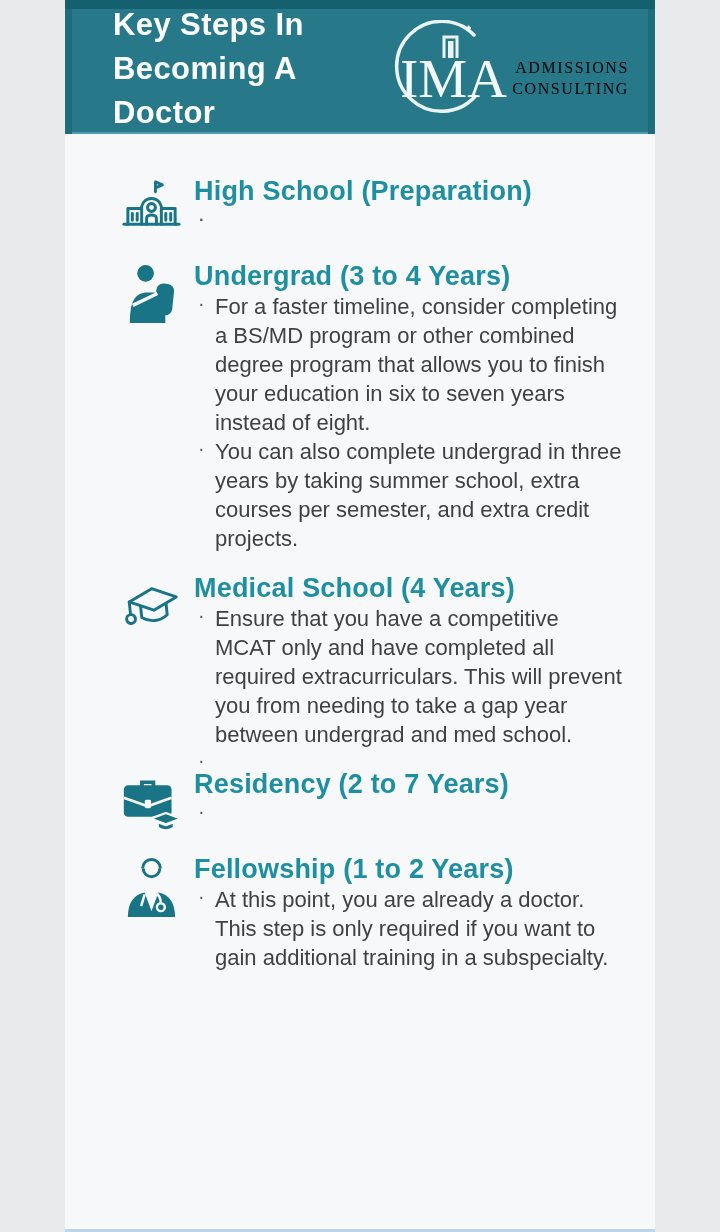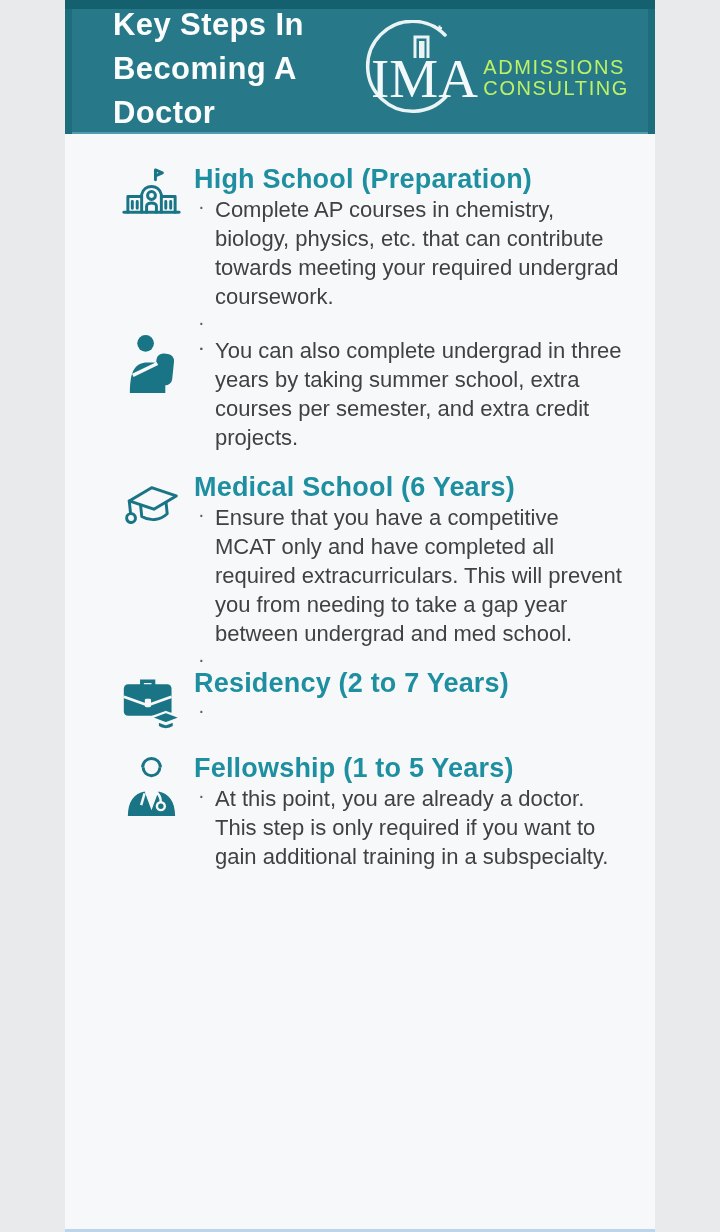--- a/index.html
+++ b/index.html
@@ -13,29 +13,29 @@
     height:134px; box-sizing:border-box; background:#27798A;
     border-top:9px solid #14606E;
     box-shadow: inset 7px 0 0 #1E6D7C, inset -7px 0 0 #1E6D7C, inset 0 -2px 0 #4F9DAE;
     display:flex; align-items:center; justify-content:space-between;
     padding:2px 26px 8px 48px;
   }
   .title {
     color:#FBFDFD; font-weight:bold; font-size:31px; line-height:44px;
     letter-spacing:0.4px;
   }
-  .logo { display:flex; align-items:center; margin-top:6px; }
+  .logo { display:flex; align-items:center; margin-top:6px;text-align:right; }
   .logo-mark { display:block; }
   .logo-text {
-    font-family:Liberation Sans, sans-serif; color:#bef264;
-    font-size:20px; line-height:21px; letter-spacing:1.6px;
+    font-family:Liberation Serif, serif; color:#000000;
+    font-size:16px; line-height:21px; letter-spacing:1.6px;
     margin-left:-18px; margin-top:12px; white-space:nowrap;
   }
   
-  .content { padding:32px 30px 0 55px; }
+  .content { padding:44px 30px 0 55px; }
   .section { display:flex; margin-bottom:22px; }
   .icon-cell { flex:0 0 74px; width:74px; padding-top:0; }
   .icon { width:63px; height:63px; color:#197585; display:block; }
   .section-heading {
     margin:0 0 0; font-size:27px; line-height:26px; font-weight:bold;
     color:#1E8FA0; letter-spacing:0.2px;
   }
   .bullets { list-style:none; margin:3px 0 0; padding:0; max-width:540px; }
   .bullet {
     position:relative; padding-left:21px;
@@ -130,48 +130,49 @@
     <div id="sections">
   <section class="section">
     <div class="icon-cell">
       <svg class="icon">
               <use href="#icon-school-building"></use>
             </svg>
     </div>
     <div class="section-body">
       <h2 class="section-heading">High School (Preparation)</h2>
       <ul class="bullets">
-              <li class="bullet"><span class="marker">·</span><span>Complete AP courses in chemistry, biology, physics, etc. that can contribute towards meeting your required undergrad coursework.</span></li>
+              <li class="bullet"><span class="marker">·</span></li>
               <li class="bullet"><span class="marker">·</span></li>
             </ul>
     </div>
   </section>
 
   <section class="section">
     <div class="icon-cell">
       <svg class="icon">
               <use href="#icon-undergrad-student"></use>
             </svg>
     </div>
     <div class="section-body">
-      <ul class="bullets">
-              <li class="bullet"><span class="marker">·</span></li>
+      <h2 class="section-heading">Undergrad (3 to 4 Years)</h2>
+      <ul class="bullets">
+              <li class="bullet"><span class="marker">·</span><span>For a faster timeline, consider completing a BS/MD program or other combined degree program that allows you to finish your education in six to seven years instead of eight.</span></li>
               <li class="bullet"><span class="marker">·</span><span>You can also complete undergrad in three years by taking summer school, extra courses per semester, and extra credit projects.</span></li>
             </ul>
     </div>
   </section>
 
   <section class="section">
     <div class="icon-cell">
       <svg class="icon">
               <use href="#icon-graduation-cap"></use>
             </svg>
     </div>
     <div class="section-body">
-      <h2 class="section-heading">Medical School (6 Years)</h2>
+      <h2 class="section-heading">Medical School (4 Years)</h2>
       <ul class="bullets">
               <li class="bullet"><span class="marker">·</span><span>Ensure that you have a competitive MCAT only and have completed all required extracurriculars. This will prevent you from needing to take a gap year between undergrad and med school.</span></li>
               <li class="bullet"><span class="marker">·</span></li>
             </ul>
     </div>
   </section>
 
   <section class="section">
     <div class="icon-cell">
       <svg class="icon">
@@ -186,21 +187,21 @@
     </div>
   </section>
 
   <section class="section">
     <div class="icon-cell">
       <svg class="icon">
               <use href="#icon-doctor"></use>
             </svg>
     </div>
     <div class="section-body">
-      <h2 class="section-heading">Fellowship (1 to 5 Years)</h2>
+      <h2 class="section-heading">Fellowship (1 to 2 Years)</h2>
       <ul class="bullets">
               <li class="bullet"><span class="marker">·</span><span>At this point, you are already a doctor. This step is only required if you want to gain additional training in a subspecialty.</span></li>
             </ul>
     </div>
   </section>
 </div>
   </main>
 
 </div>
 

